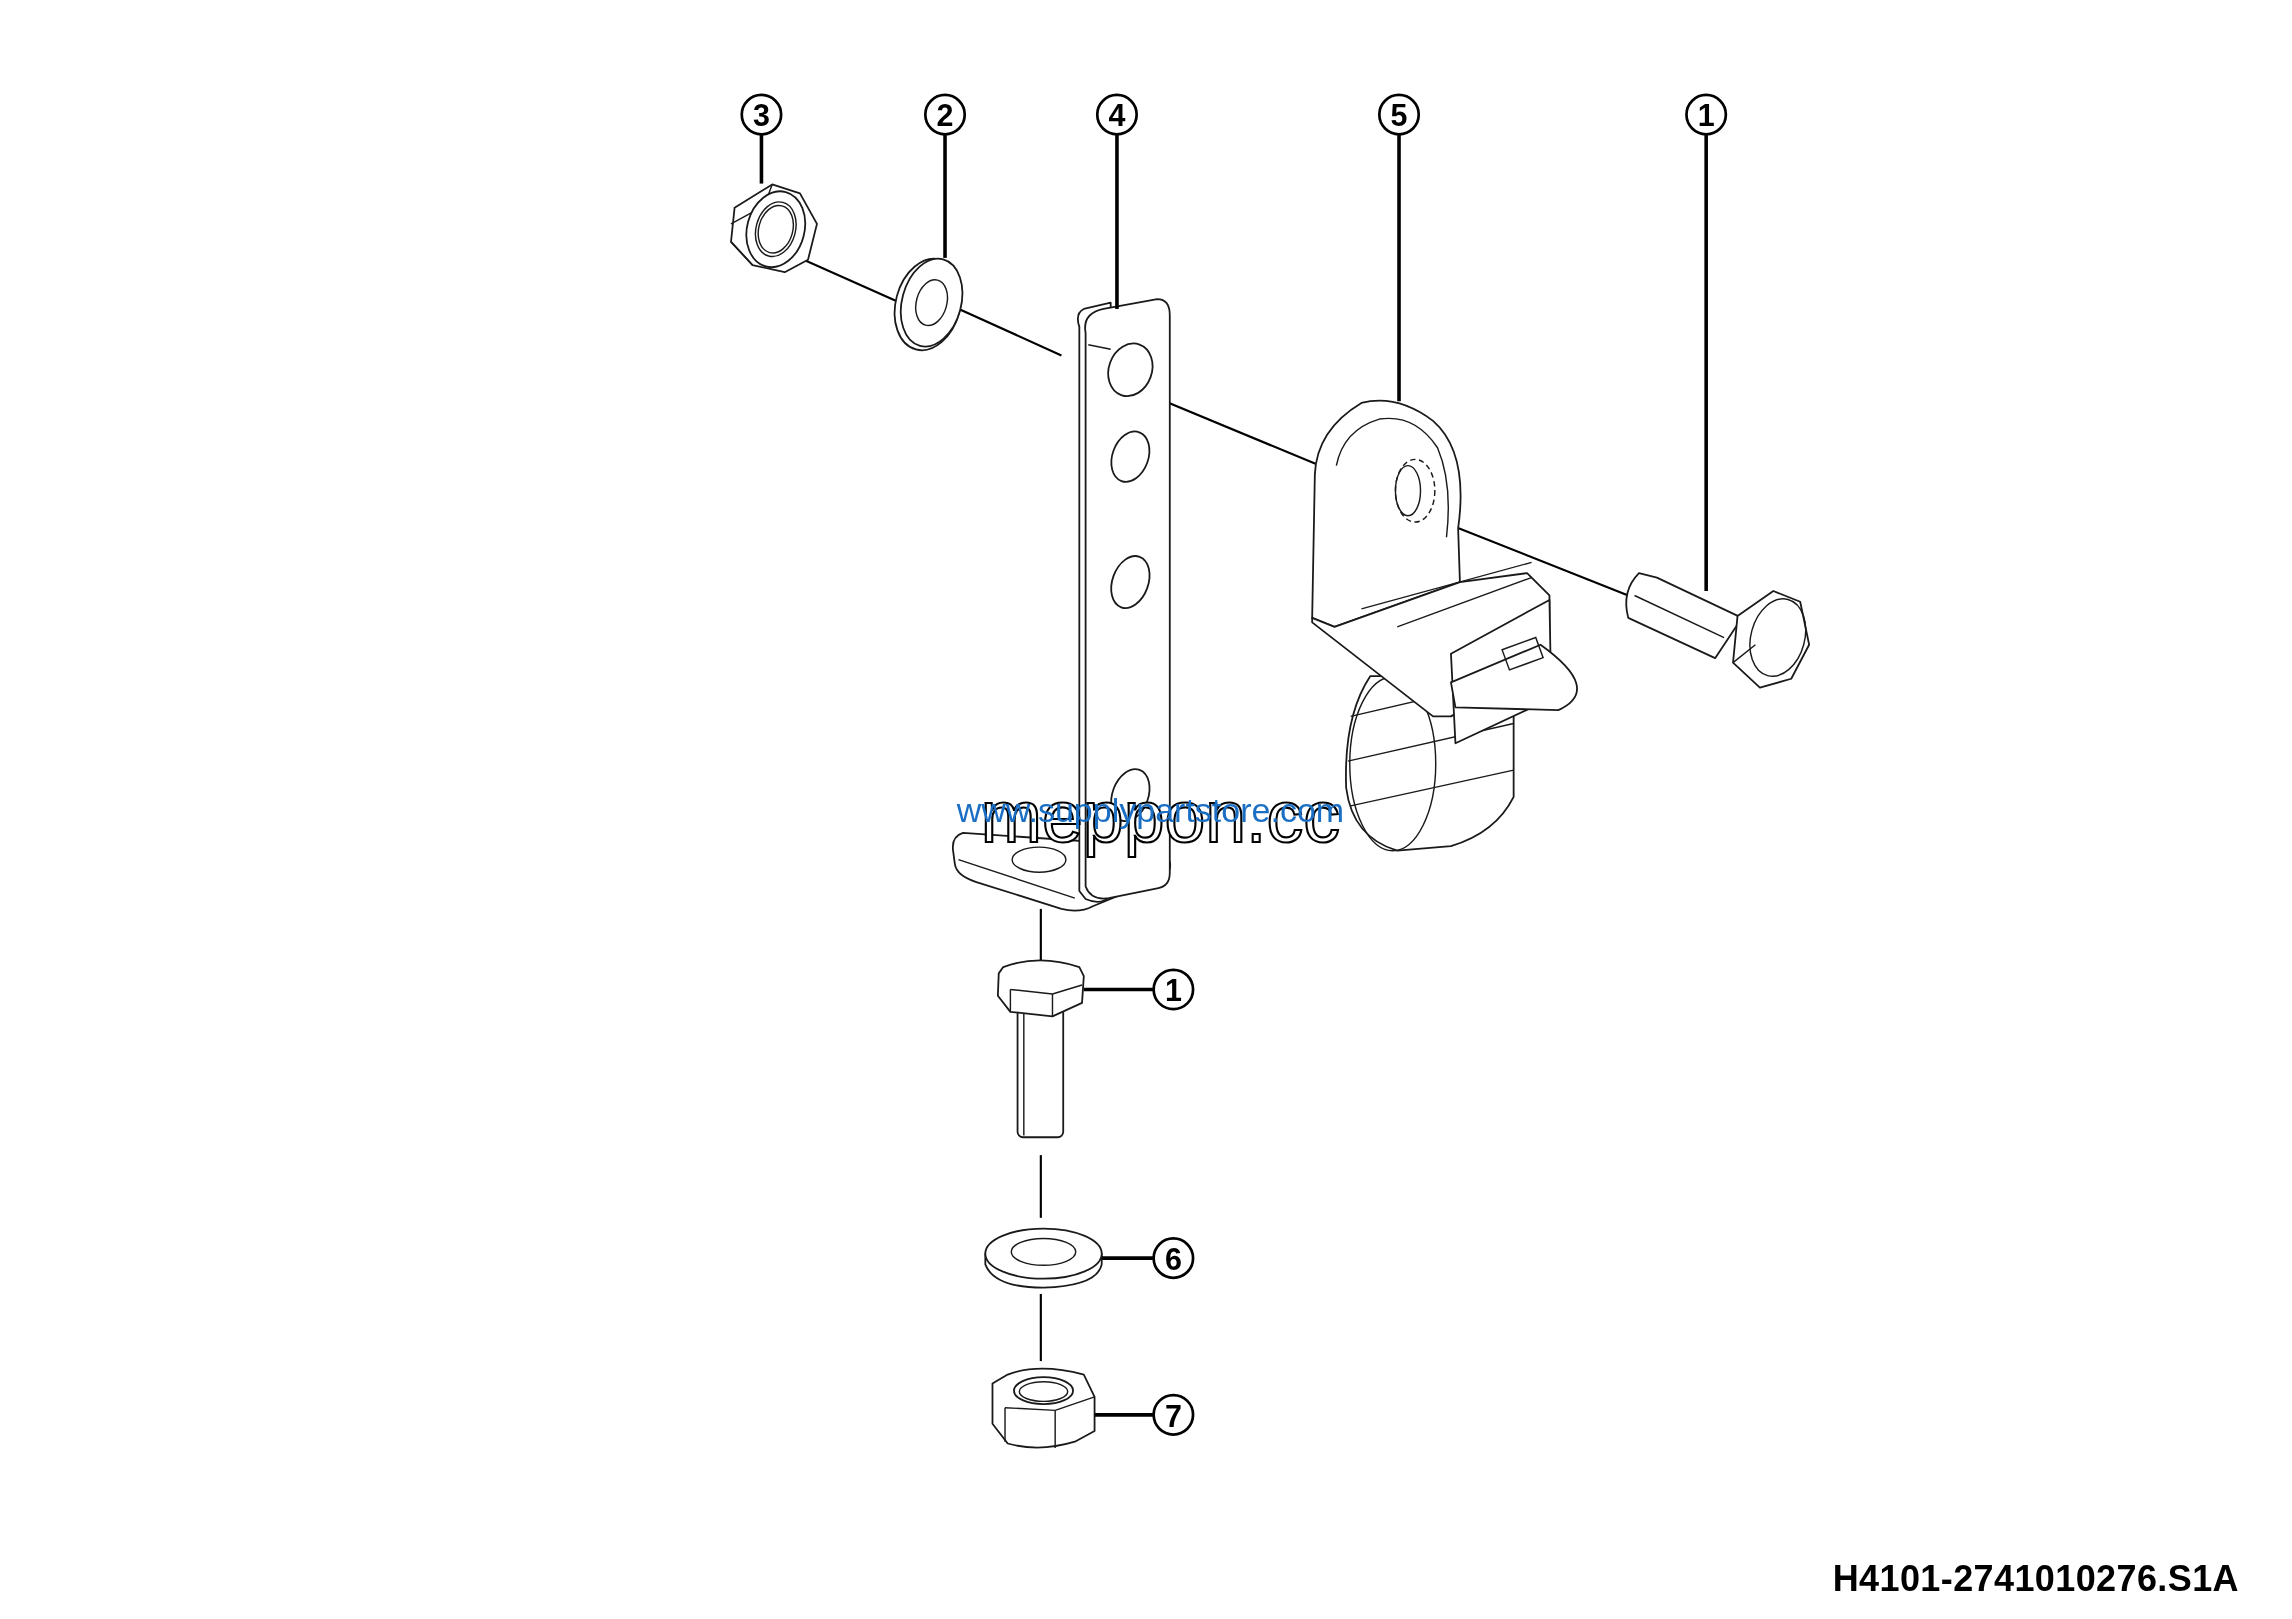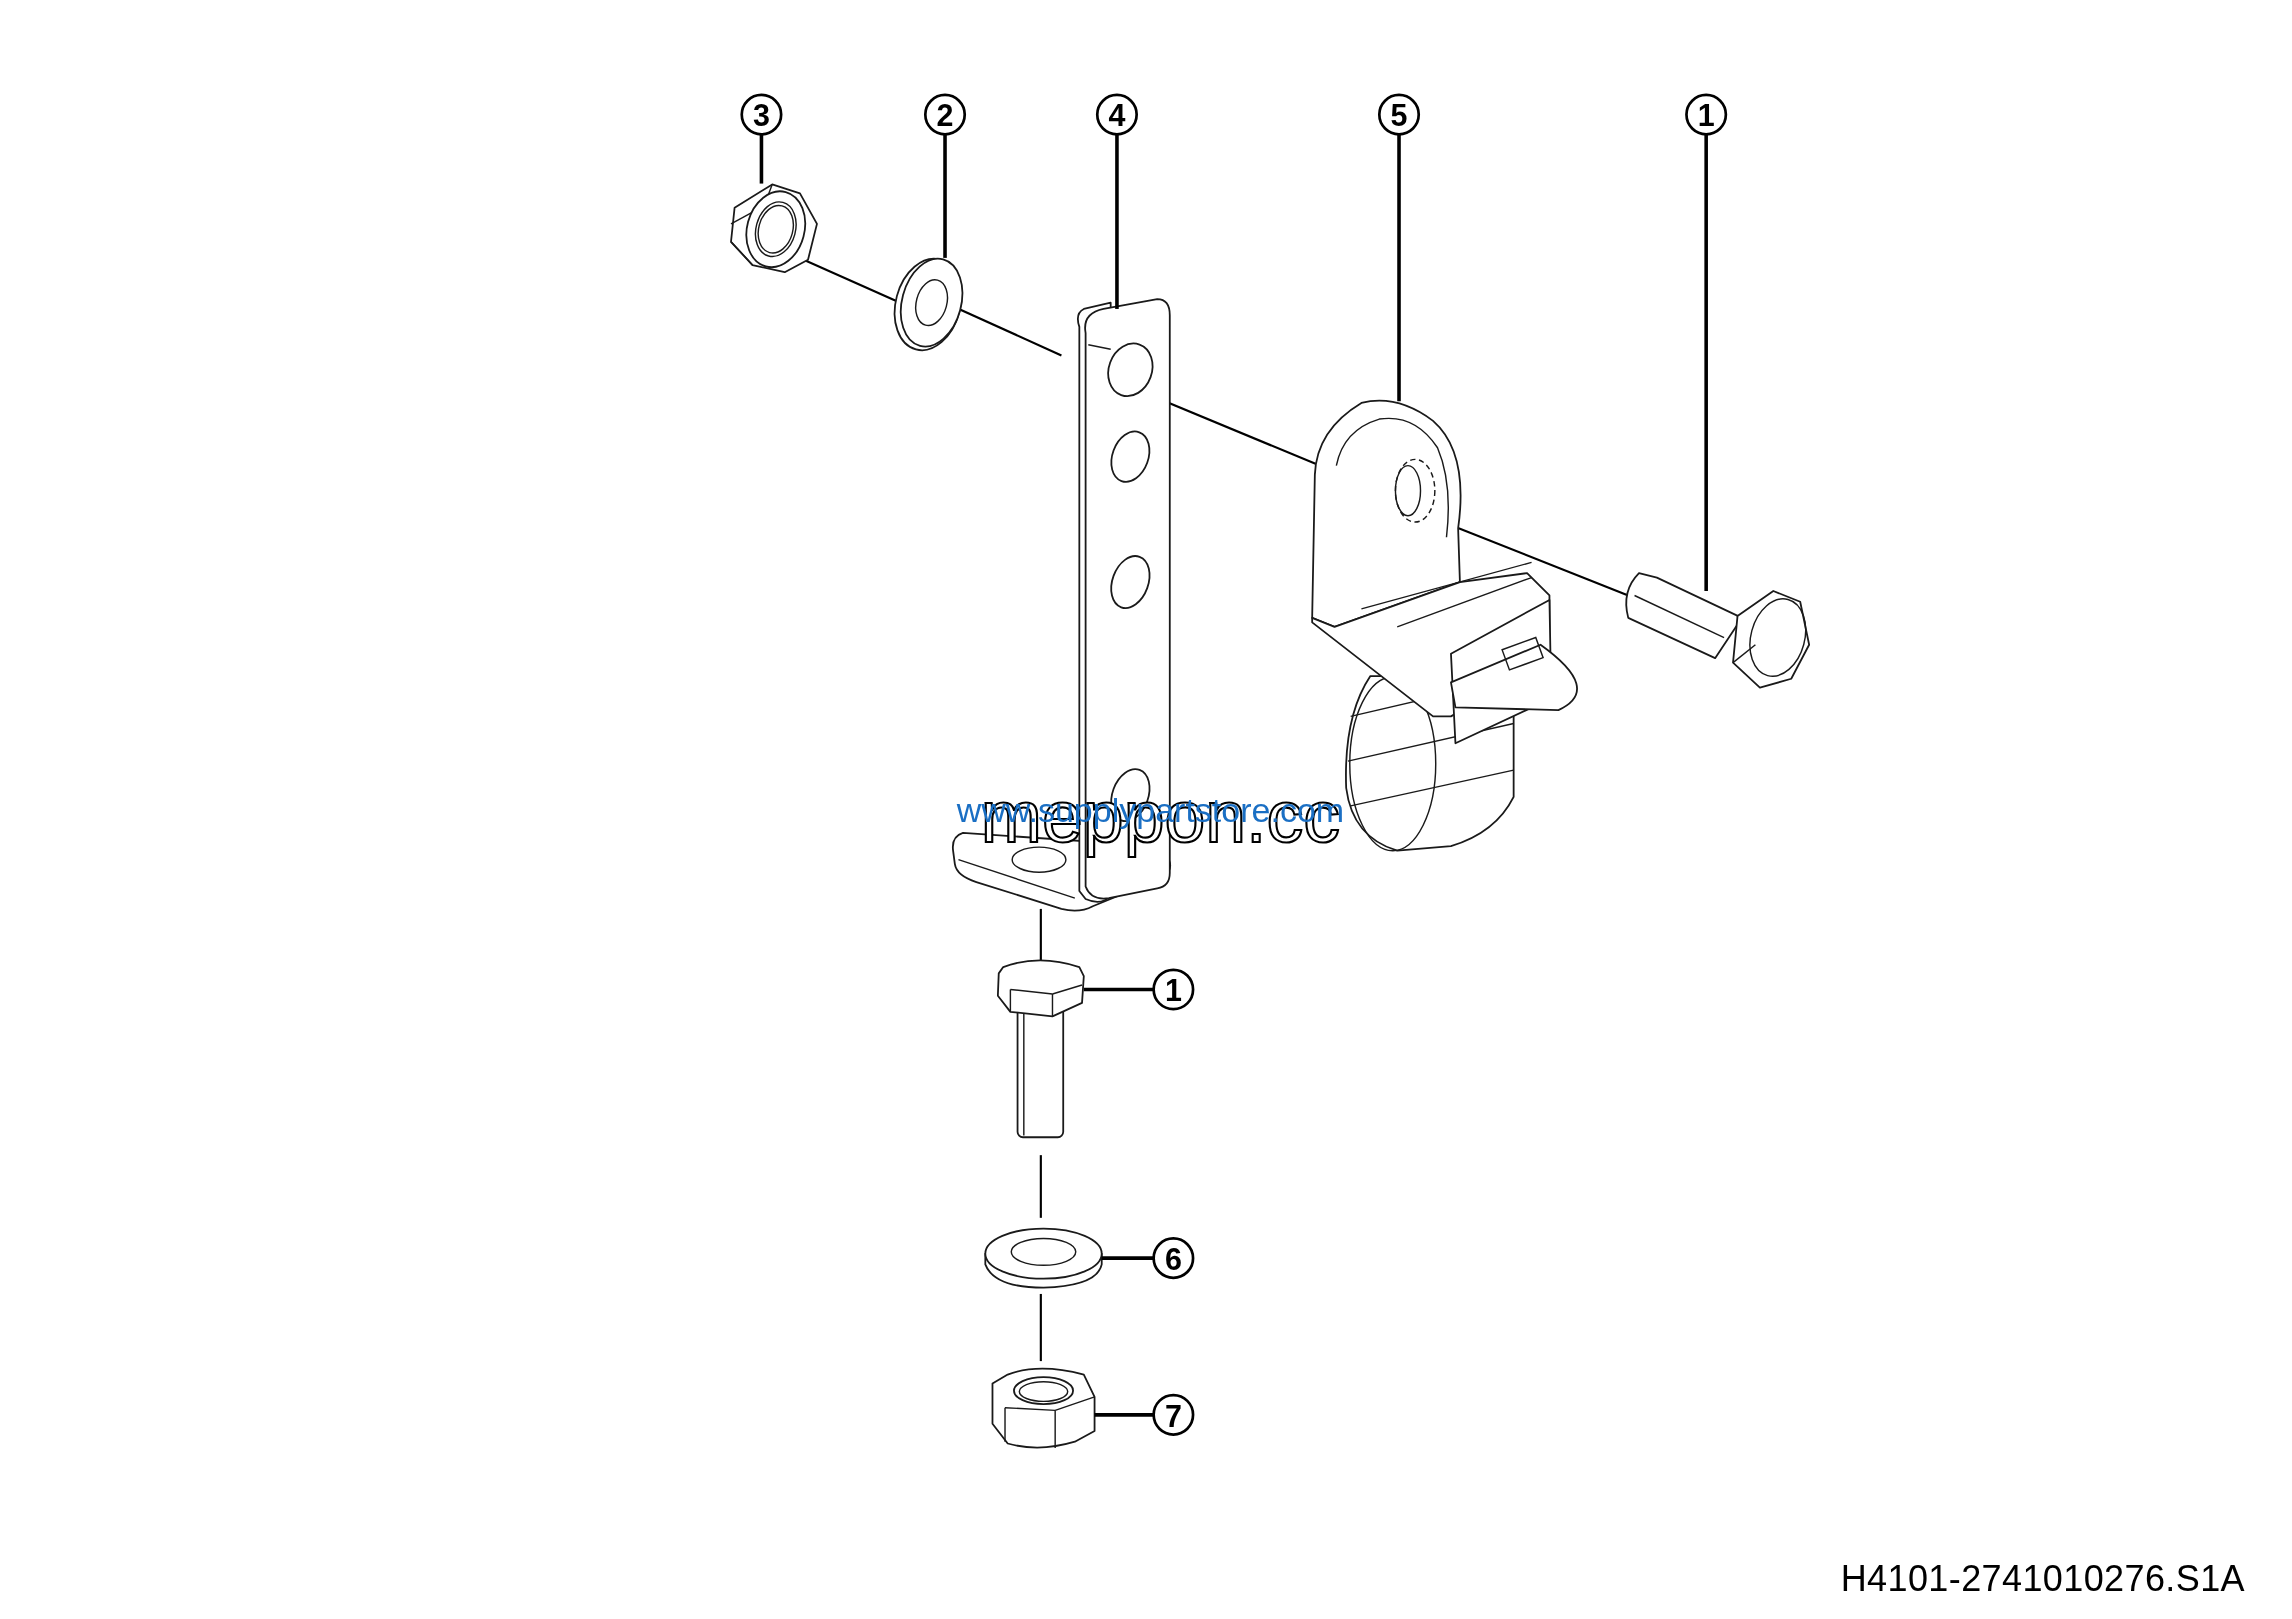--- a/index.html
+++ b/index.html
@@ -4,21 +4,21 @@
 <style>
   html, body { margin: 0; padding: 0; background: #ffffff; }
   body { width: 2293px; height: 1619px; position: relative; overflow: hidden; font-family: "Liberation Sans", sans-serif; }
   #canvas { position: absolute; left: 0; top: 0; width: 2293px; height: 1619px; }
   .part-line { fill: #ffffff; stroke: #1a1a1a; stroke-width: 2; stroke-linejoin: round; stroke-linecap: round; }
   .thin { fill: none; stroke: #1a1a1a; stroke-width: 1.6; }
   .axis { fill: none; stroke: #000; stroke-width: 2.4; }
   .leader { fill: none; stroke: #000; stroke-width: 4; }
   .callout-circle { fill: #fff; stroke: #000; stroke-width: 3; }
   .callout-text { font-family: "Liberation Sans", sans-serif; font-weight: bold; font-size: 34px; fill: #000; text-anchor: middle; dominant-baseline: central; }
-  .code-label { position: absolute; right: 48px; top: 1558px; font-family: "Liberation Sans", sans-serif; font-weight: normal; font-size: 36px; color: #000; letter-spacing: 0.4px; }
+  .code-label { position: absolute; right: 54px; top: 1558px; font-family: "Liberation Sans", sans-serif; font-weight: bold; font-size: 36px; color: #000; letter-spacing: 0.4px; }
   .wm-outline { font-family: "Liberation Sans", sans-serif; font-size: 82px; fill: #ffffff; stroke: #000; stroke-width: 2.4; }
   .wm-blue { font-family: "Liberation Sans", sans-serif; font-size: 38px; fill: #1a6fc4; }
 </style>
 </head>
 <body>
 
 <svg id="canvas" viewBox="0 0 2560 1808" xmlns="http://www.w3.org/2000/svg">
 
   <g>
     <line class="axis" x1="870" y1="278" x2="1005" y2="338"></line>

